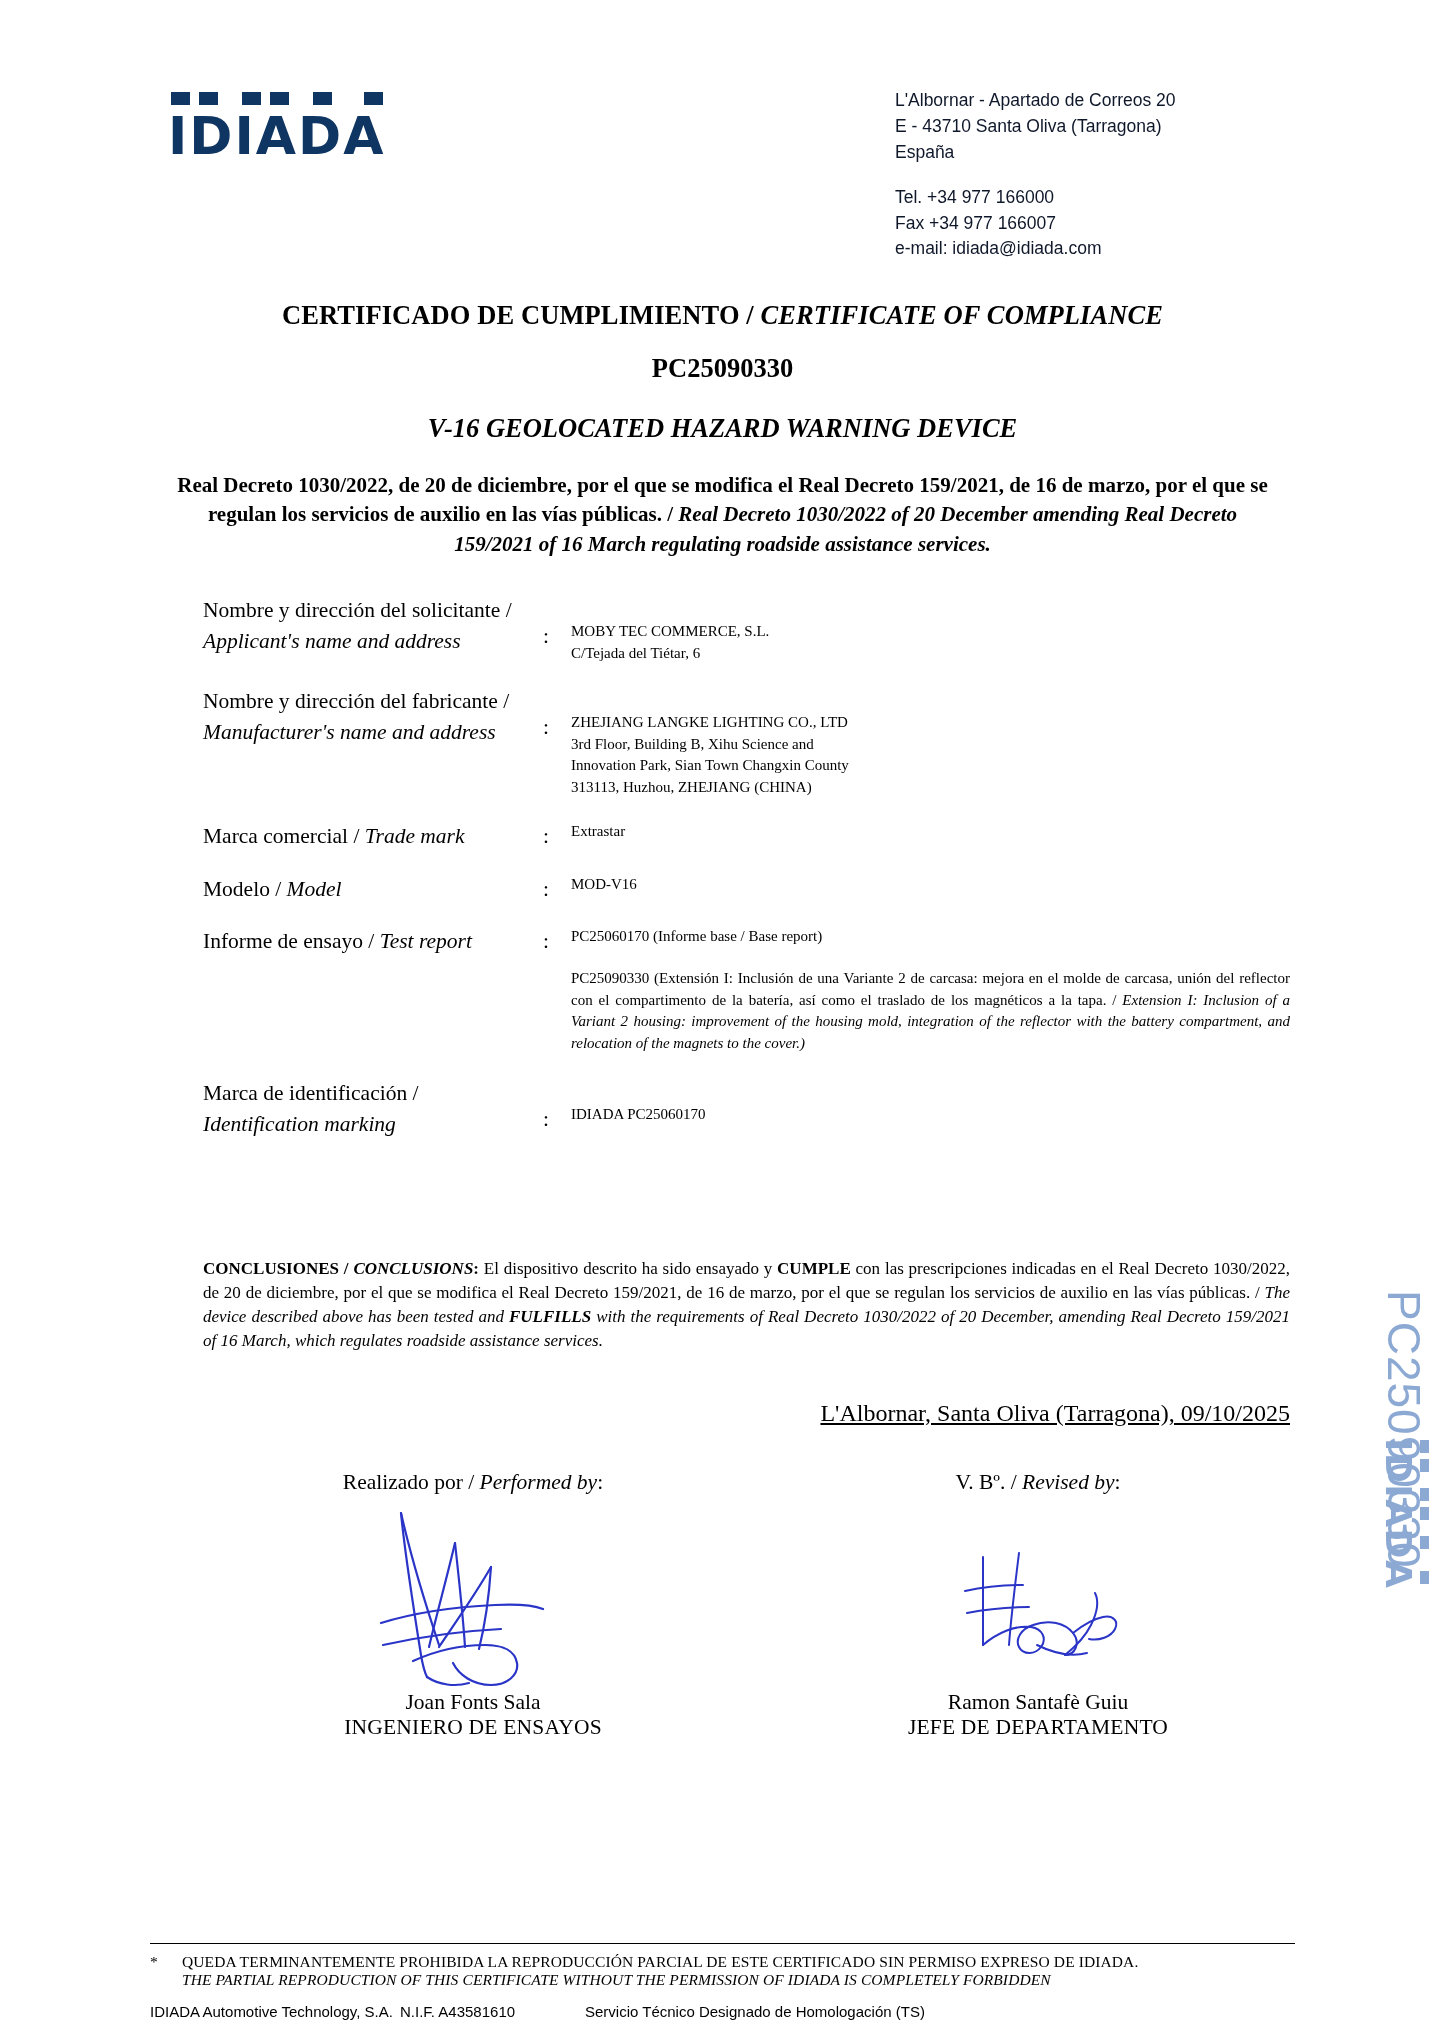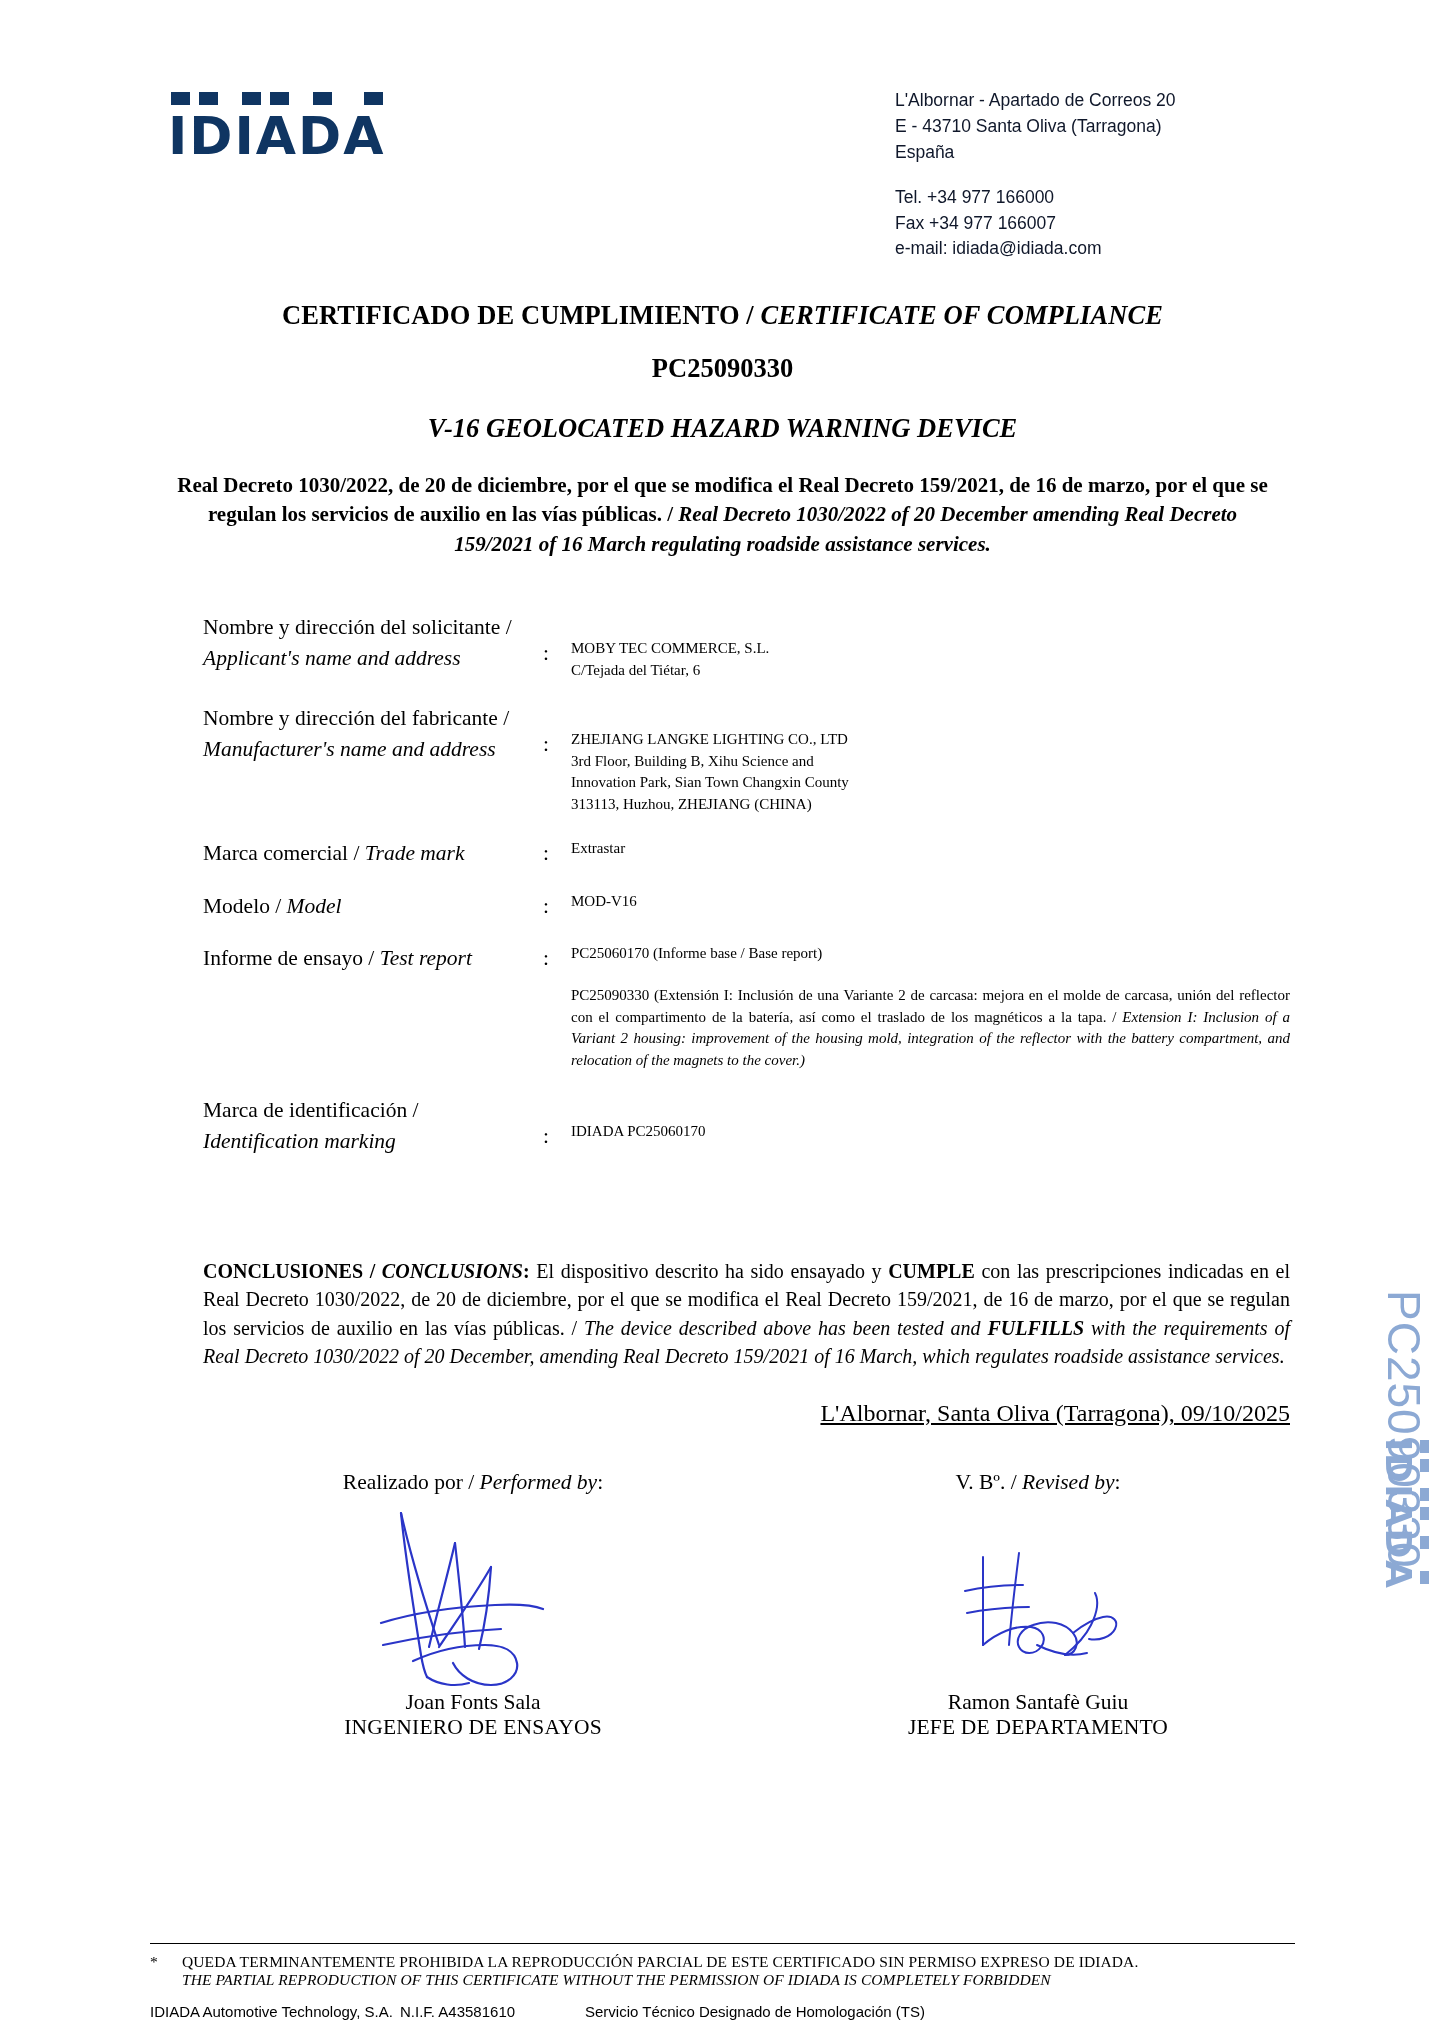--- a/index.html
+++ b/index.html
@@ -94,21 +94,21 @@
     line-height: 1.40;
     padding: 0 14px;
   }
   .t-reg .ital { font-style: italic; }
 
   
   .fields {
     position: absolute;
     left: 203px;
     right: 155px;
-    top: 612px;
+    top: 595px;
   }
   .field {
     position: relative;
     display: flex;
     align-items: flex-start;
     margin-bottom: 22px;
   }
   .f-label {
     width: 340px;
     flex: 0 0 340px;
@@ -138,21 +138,21 @@
   }
   .just .ital { font-style: italic; }
   .para-gap { margin-top: 20px; }
 
   
   .conclusions {
     position: absolute;
     left: 203px;
     right: 155px;
     top: 1257px;
-    font-size: 20px;
+    font-size: 17px;
     line-height: 1.42;
     text-align: justify;
   }
   .conclusions .bold { font-weight: bold; }
   .conclusions .ital { font-style: italic; }
   .conclusions .bi { font-weight: bold; font-style: italic; }
 
   .place-date {
     position: absolute;
     left: 203px;

